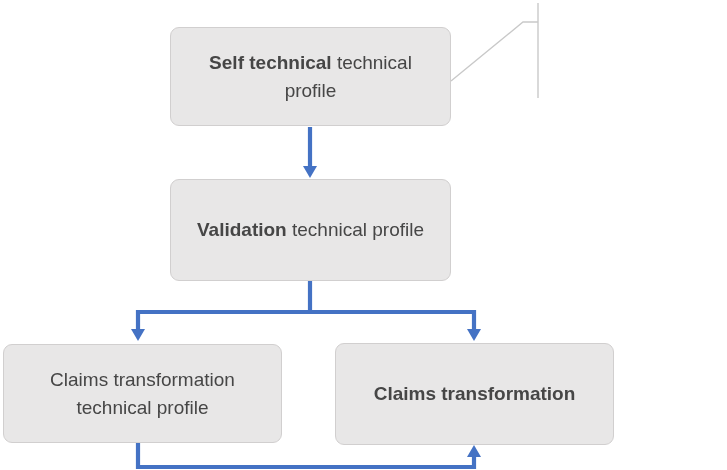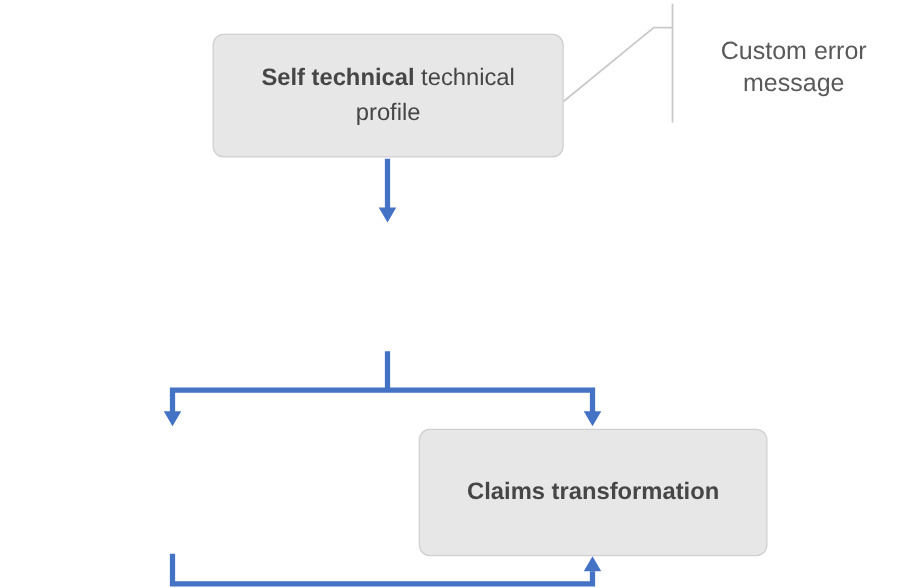--- a/index.html
+++ b/index.html
@@ -89,21 +89,26 @@
     <polygon class="head" points="467,329 481,329 474,341"></polygon>
 
     <path class="stem" d="M138,443 L138,467 L474,467 L474,457"></path>
     <polygon class="head" points="467,457 481,457 474,445"></polygon>
   </svg>
 
   <div class="node" style="left:170px;top:27px;width:281px;height:99px;">
     <div><b>Self technical</b><span> technical profile</span></div>
   </div>
 
+  <div class="node" style="left:170px;top:179px;width:281px;height:102px;">
+    <div><b>Validation</b><span> technical profile</span></div>
+  </div>
 
+  <div class="node" style="left:3px;top:344px;width:279px;height:99px;">
+    <div><b></b><span>Claims transformation technical profile</span></div>
+  </div>
 
   <div class="node" style="left:335px;top:343px;width:279px;height:102px;">
     <div><b>Claims transformation</b><span></span></div>
   </div>
 
-  <div class="callout-label">Custom error message</div>
 
 </div>
 
 </body></html>

